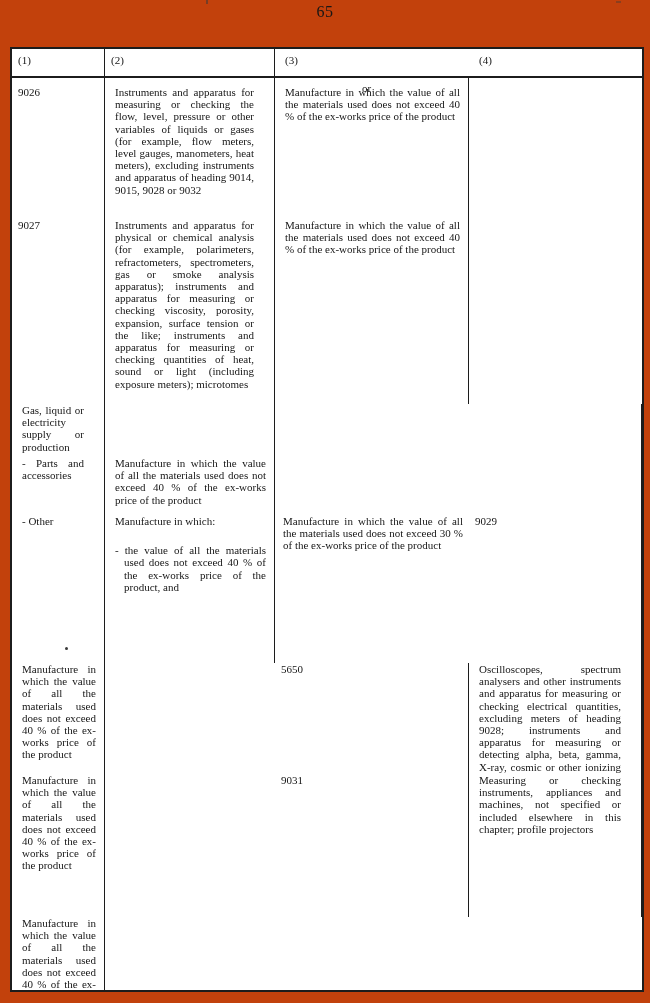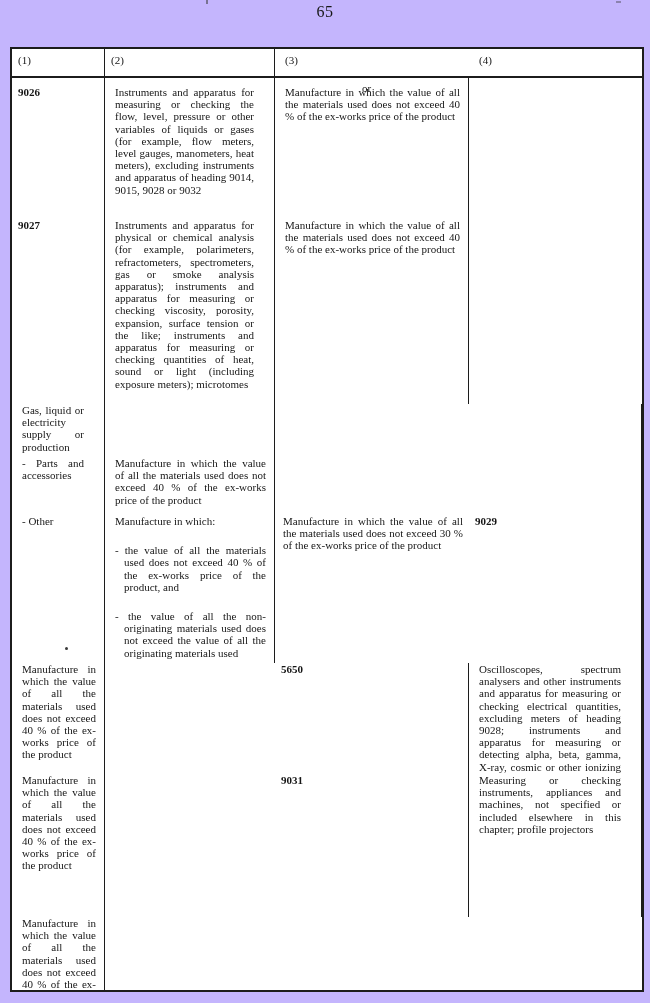--- a/index.html
+++ b/index.html
@@ -1,17 +1,17 @@
 <!DOCTYPE html>
 <html><head>
 <meta charset="utf-8">
 <style>
   html, body { margin:0; padding:0; background:#e8e8e8; }
   .page {
-    position:relative; width:650px; height:1003px; background:#c4b5fd;
+    position:relative; width:650px; height:1003px; background:#c2410c;
     font-family:"Liberation Serif", serif; color:#161616; overflow:hidden;
   }
   .page-number {
     position:absolute; top:3px; left:0; width:650px; text-align:center;
     font-size:16px; letter-spacing:0.5px;
   }
   .tbl {
     position:absolute; left:10px; top:47px; width:634px; height:945px;
     border:2px solid #1c1c1c; box-sizing:border-box;
     display:flex; flex-direction:column; background:#fff;
@@ -26,21 +26,21 @@
   .th-merged { position:relative; padding-left:10px; }
   .th-merged .or-label { position:absolute; left:87px; top:5px;margin-top:28px; }
   .th-merged .col4-label { position:absolute; left:204px; top:5px; }
   .tbody {
     flex:1; display:grid;
     grid-template-columns:93px 170px 194px 1fr;
     grid-template-rows:141px 185px 53px 58px 148px 111px 143px 1fr;
     font-size:11px; line-height:12.2px; overflow:hidden;
   }
   .cell { box-sizing:border-box; overflow:hidden; }
-  .col1 { padding-left:6px; border-right:1.5px solid #1c1c1c;font-weight:bold; }
+  .col1 { padding-left:6px; border-right:1.5px solid #1c1c1c; }
   .col2 { padding:0 20px 0 10px; border-right:1.5px solid #1c1c1c; text-align:justify; }
   .col3 { padding:0 8px 0 10px; border-right:1.5px solid #1c1c1c; text-align:justify; }
   .col4 { padding:0 6px 0 8px; text-align:justify; }
   .pt8 { padding-top:8px; }
   .tbody p { margin:0; }
   .condition { margin-top:17px !important; padding-left:9px; text-indent:-9px; }
   .speck { position:absolute; background:#3a3a3a; border-radius:50%; }
   .speck-a { left:65px; top:647px; width:3px; height:3px; }
   .speck-b { left:206px; top:0; width:2px; height:4px; opacity:.55; border-radius:0; }
   .speck-c { left:616px; top:1px; width:5px; height:2px; opacity:.4; border-radius:0; }
@@ -83,21 +83,20 @@
       <div class="cell col1"></div>
       <div class="cell col2">- Parts and accessories</div>
       <div class="cell col3">Manufacture in which the value of all the materials used does not exceed 40 % of the ex-works price of the product</div>
       <div class="cell col4"></div>
 
       <div class="cell col1"></div>
       <div class="cell col2">- Other</div>
       <div class="cell col3">
         <p>Manufacture in which:</p>
         <p class="condition">- the value of all the materials used does not exceed 40 % of the ex-works price of the product, and</p>
-        <p class="condition">- the value of all the non-originating materials used does not exceed the value of all the originating materials used</p>
       </div>
       <div class="cell col4">Manufacture in which the value of all the materials used does not exceed 30 % of the ex-works price of the product</div>
 
       <div class="cell col1">9029</div>
       <div class="cell col3">Manufacture in which the value of all the materials used does not exceed 40 % of the ex-works price of the product</div>
       <div class="cell col4"></div>
 
       <div class="cell col1">5650</div>
       <div class="cell col2">Oscilloscopes, spectrum analysers and other instruments and apparatus for measuring or checking electrical quantities, excluding meters of heading 9028; instruments and apparatus for measuring or detecting alpha, beta, gamma, X-ray, cosmic or other ionizing radiations</div>
       <div class="cell col3">Manufacture in which the value of all the materials used does not exceed 40 % of the ex-works price of the product</div>

